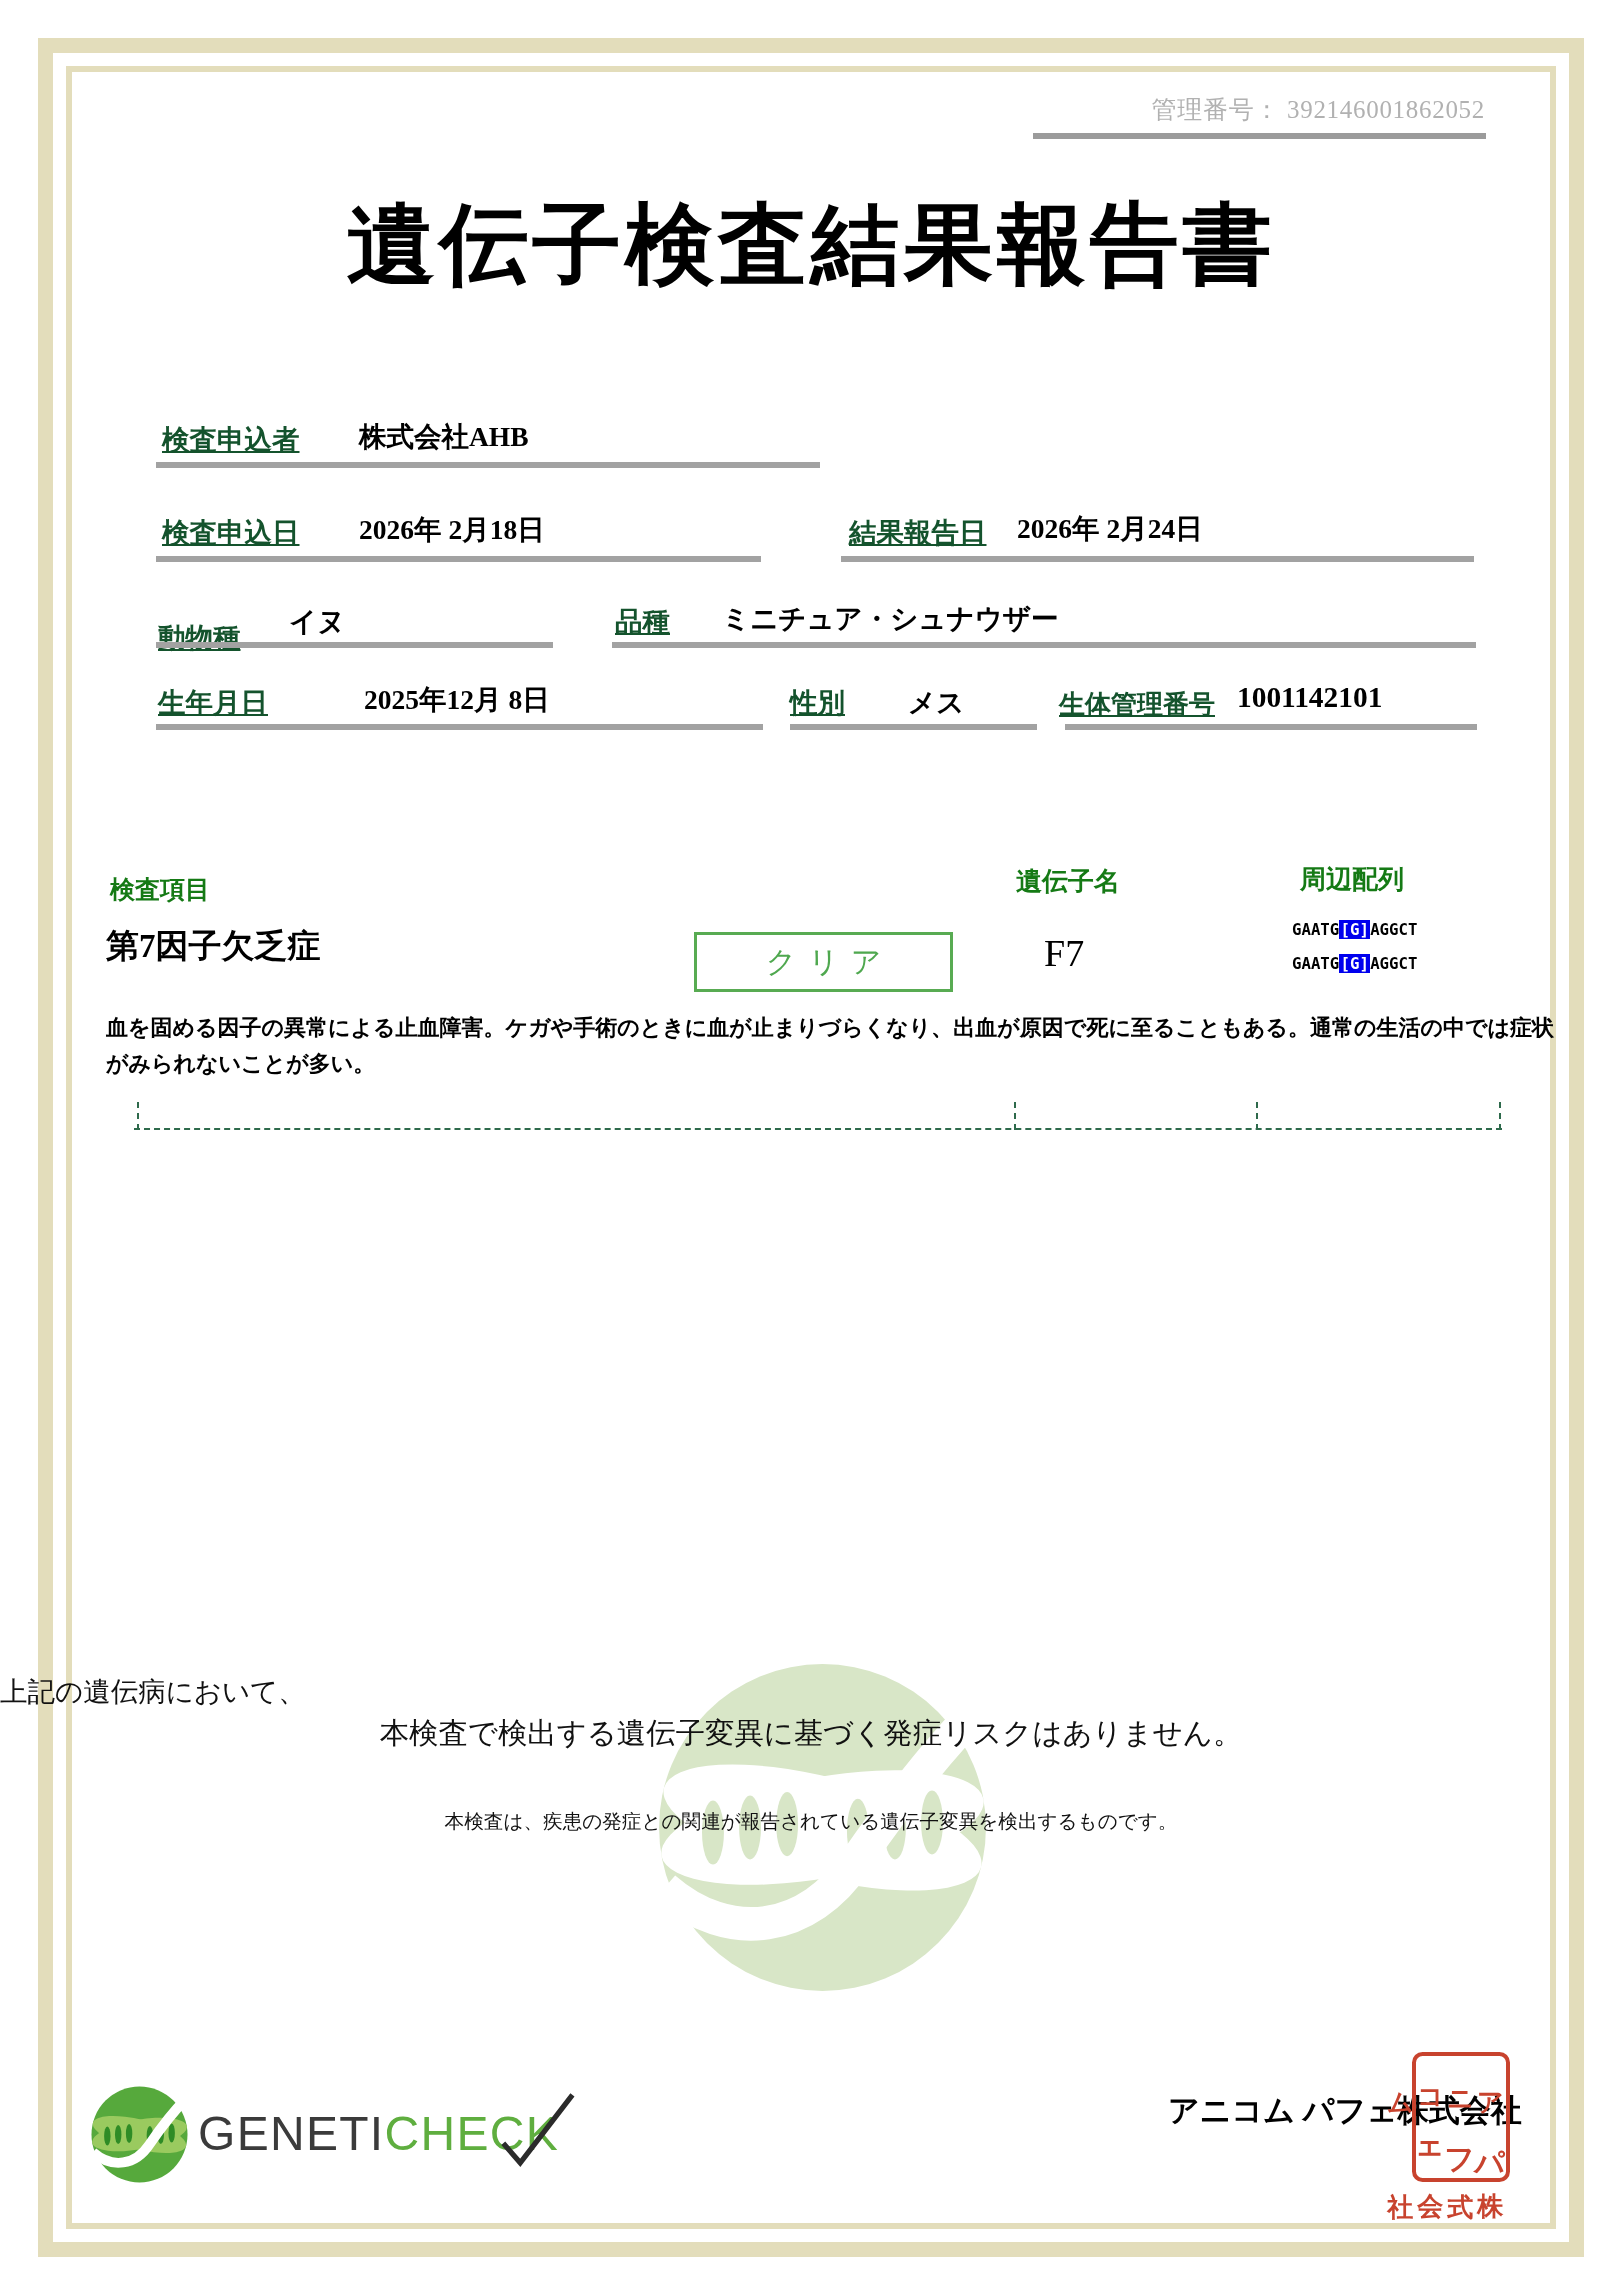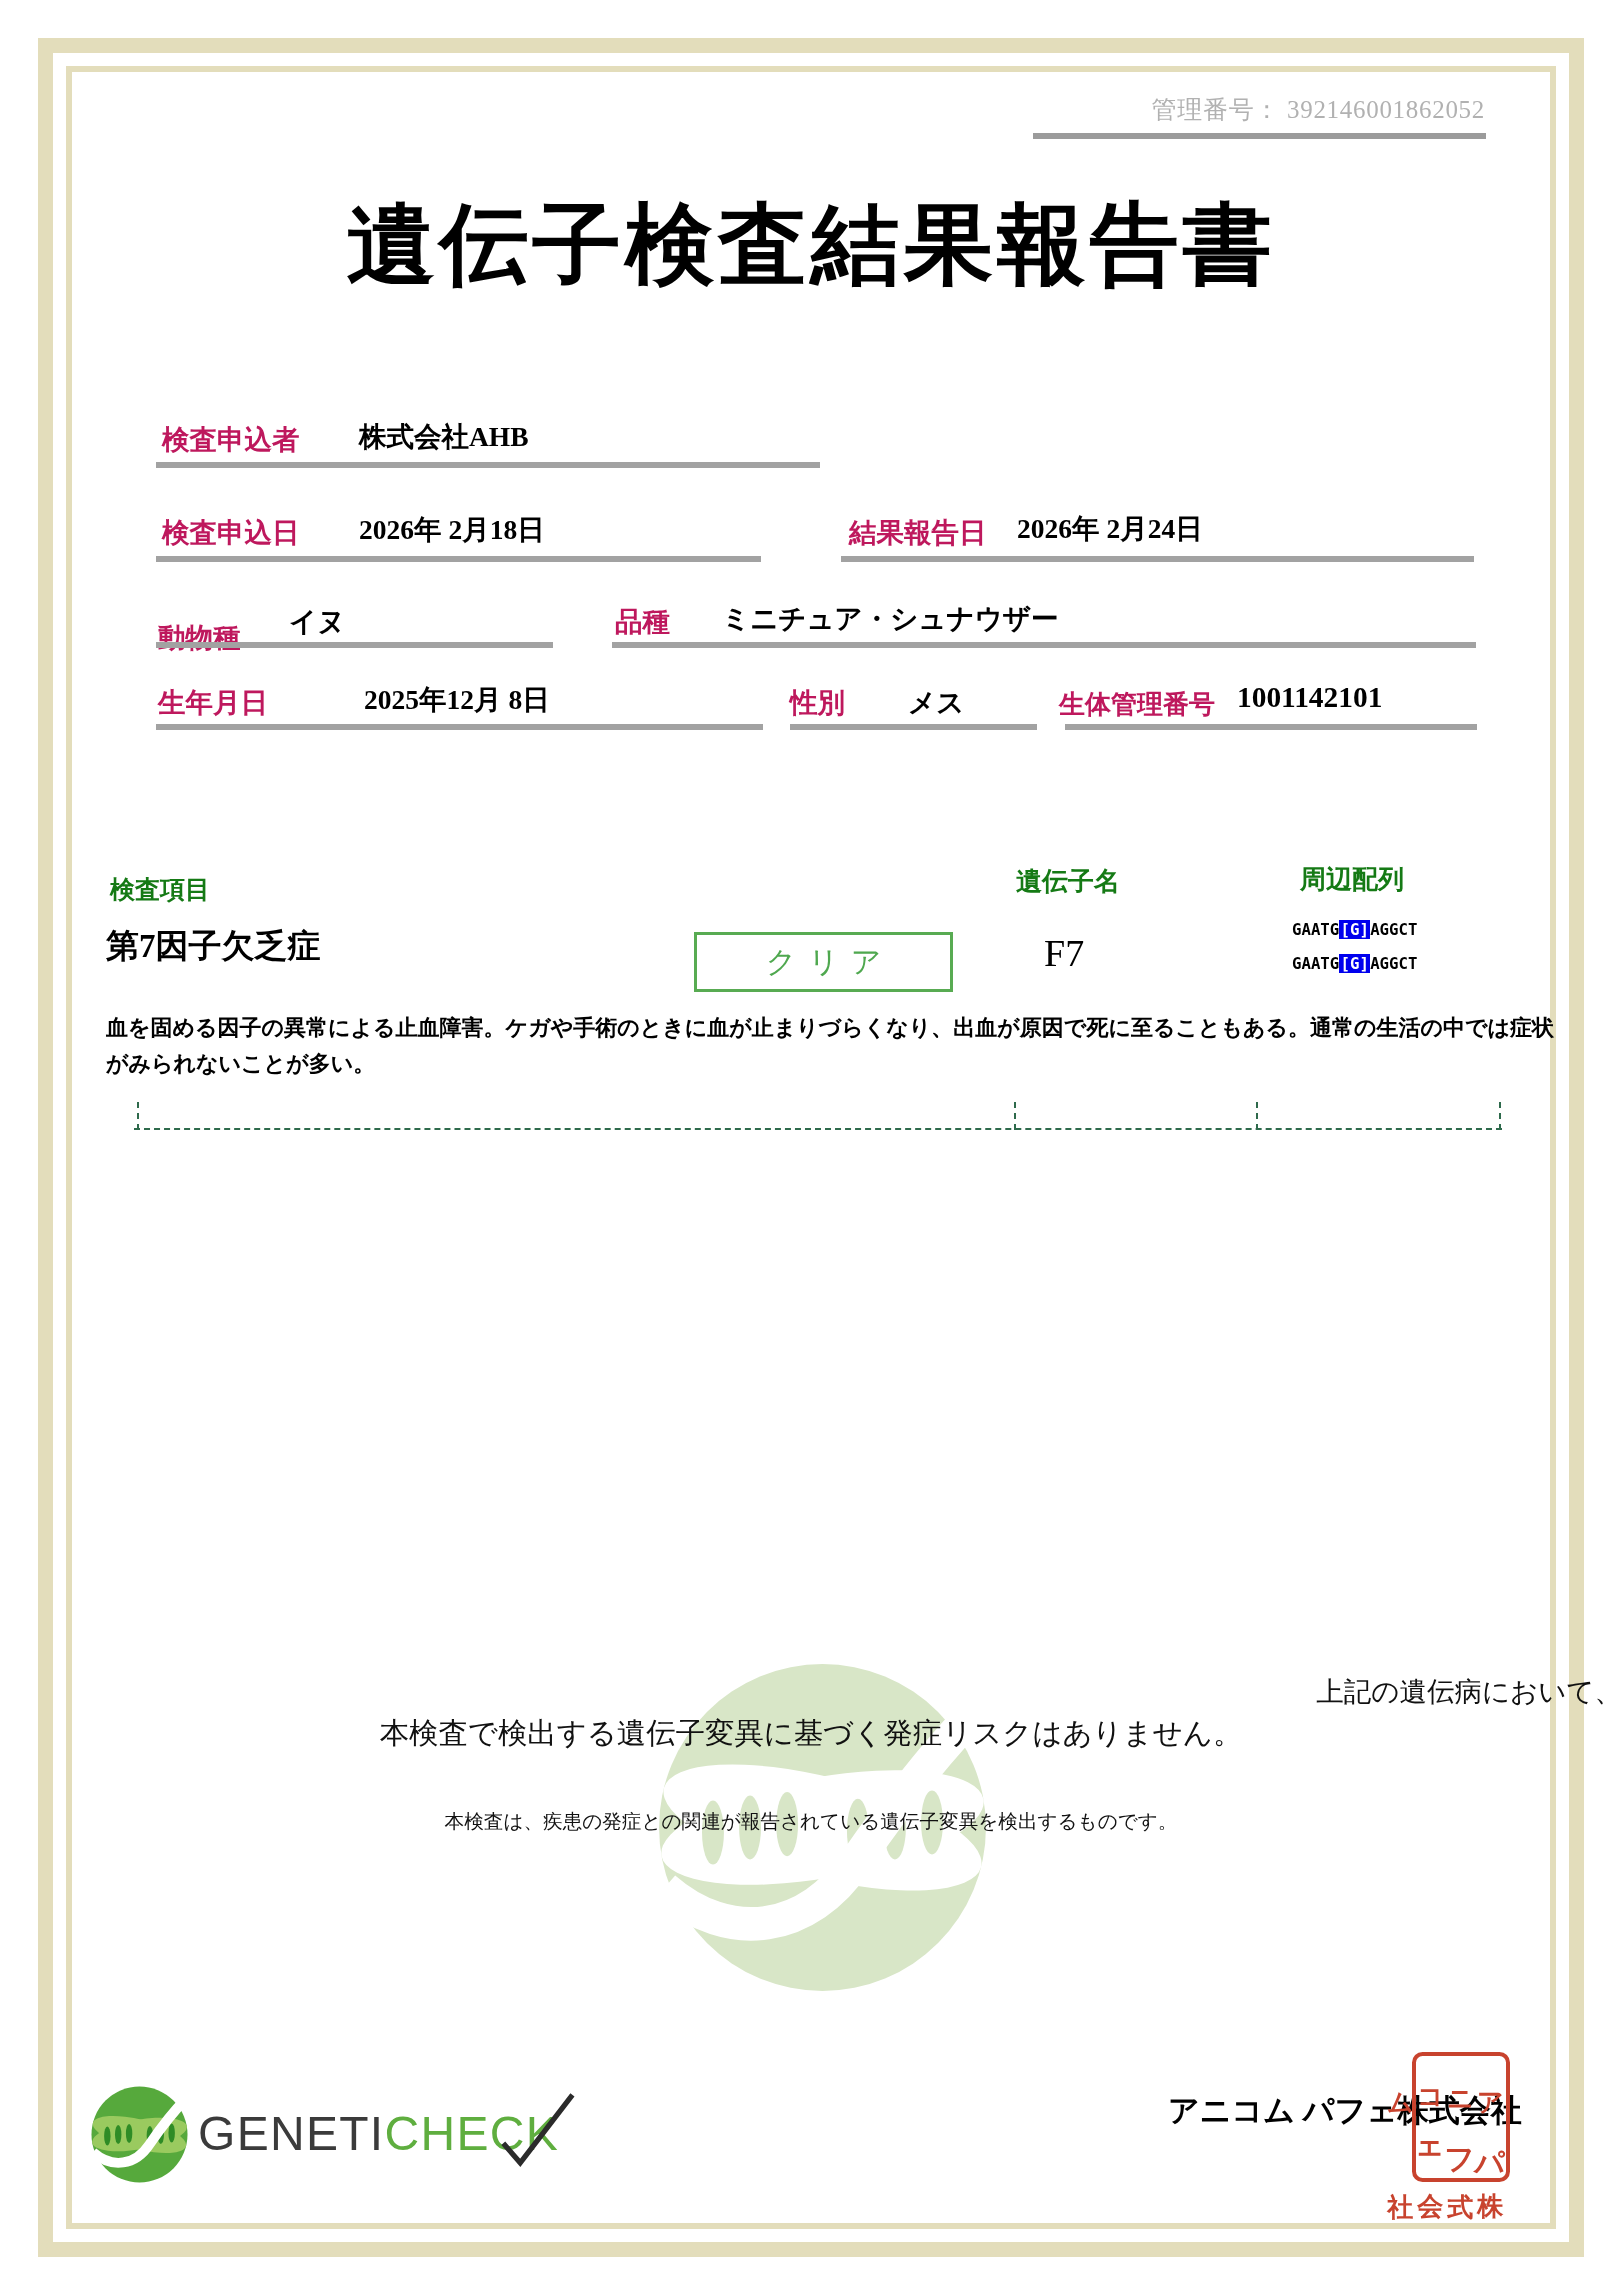--- a/index.html
+++ b/index.html
@@ -28,21 +28,21 @@
   .frame-thin{position:absolute;inset:66px;border:6.5px solid var(--c-frame);pointer-events:none;}
 
   .abs{position:absolute;white-space:nowrap;line-height:1.15;}
 
   
   .admin{top:96px;left:1027px;width:458px;text-align:right;font-size:25px;color:var(--c-gray-text);letter-spacing:0.7px;}
   .admin-underline{top:133px;left:1033px;width:453px;height:5.9px;background:#9b9b9b;}
   .title{top:194px;left:0;width:100%;text-align:center;font-size:89px;font-weight:bold;letter-spacing:3.9px;color:#000;}
 
   
-  .flabel{font-size:27.5px;font-weight:bold;color:#be185d;}
+  .flabel{font-size:27.5px;font-weight:bold;color:#14532d;text-decoration:underline;}
   .fvalue{font-size:27.5px;font-weight:bold;color:#000;}
   .uline{position:absolute;height:5.9px;background:var(--c-underline);}
 
   
   .ghead{font-size:26px;font-weight:bold;color:var(--c-green);}
   .item-name{top:928px;left:106px;font-size:33px;font-weight:bold;color:#000;}
   .status-box{top:932px;left:694px;width:259px;height:60px;border:3.3px solid var(--c-status-border);
               display:flex;align-items:center;justify-content:center;}
   .status-text{font-size:30px;color:var(--c-status);letter-spacing:11.8px;padding-left:11.8px;
                font-family:"Liberation Serif","DejaVu Serif",serif;}
@@ -50,21 +50,21 @@
   .seq{font-family:"DejaVu Sans Mono","Liberation Mono",monospace;font-size:15.7px;font-weight:bold;color:#000;}
   .seq .var{background:var(--c-blue);color:#fff;padding:0 1.3px;}
   .desc{font-size:22px;font-weight:bold;color:#000;}
   .risk{top:1078px;left:106px;font-size:24px;font-weight:bold;color:var(--c-green);}
 
   .dash-h{position:absolute;top:1128px;left:134px;width:1368px;border-top:2.6px dashed var(--c-dash);}
   .dash-v{position:absolute;top:1102px;height:27.5px;border-left:2.6px dashed var(--c-dash);}
 
   
   .watermark{position:absolute;top:1659px;left:654px;width:337px;height:337px;z-index:0;}
-  .sum1{top:1676px;left:0;width:100%;text-align:right;font-size:27.5px;color:#111;
+  .sum1{top:1676px;left:0;width:100%;text-align:left;font-size:27.5px;color:#111;
         font-family:"Liberation Sans","DejaVu Sans",sans-serif;z-index:2;}
   .sum2{top:1716px;left:0;width:100%;text-align:center;font-size:29.4px;color:#111;
         font-family:"Liberation Sans","DejaVu Sans",sans-serif;z-index:2;}
   .note{left:0;width:100%;text-align:center;font-size:19.6px;color:#111;
         font-family:"Liberation Sans","DejaVu Sans",sans-serif;z-index:2;}
 
   
   .emblem{position:absolute;top:2085px;left:90px;width:99px;height:99px;}
   .wordmark{top:2106px;left:198px;font-family:"Liberation Sans","DejaVu Sans",sans-serif;
             font-size:48px;letter-spacing:1.3px;font-weight:400;}

